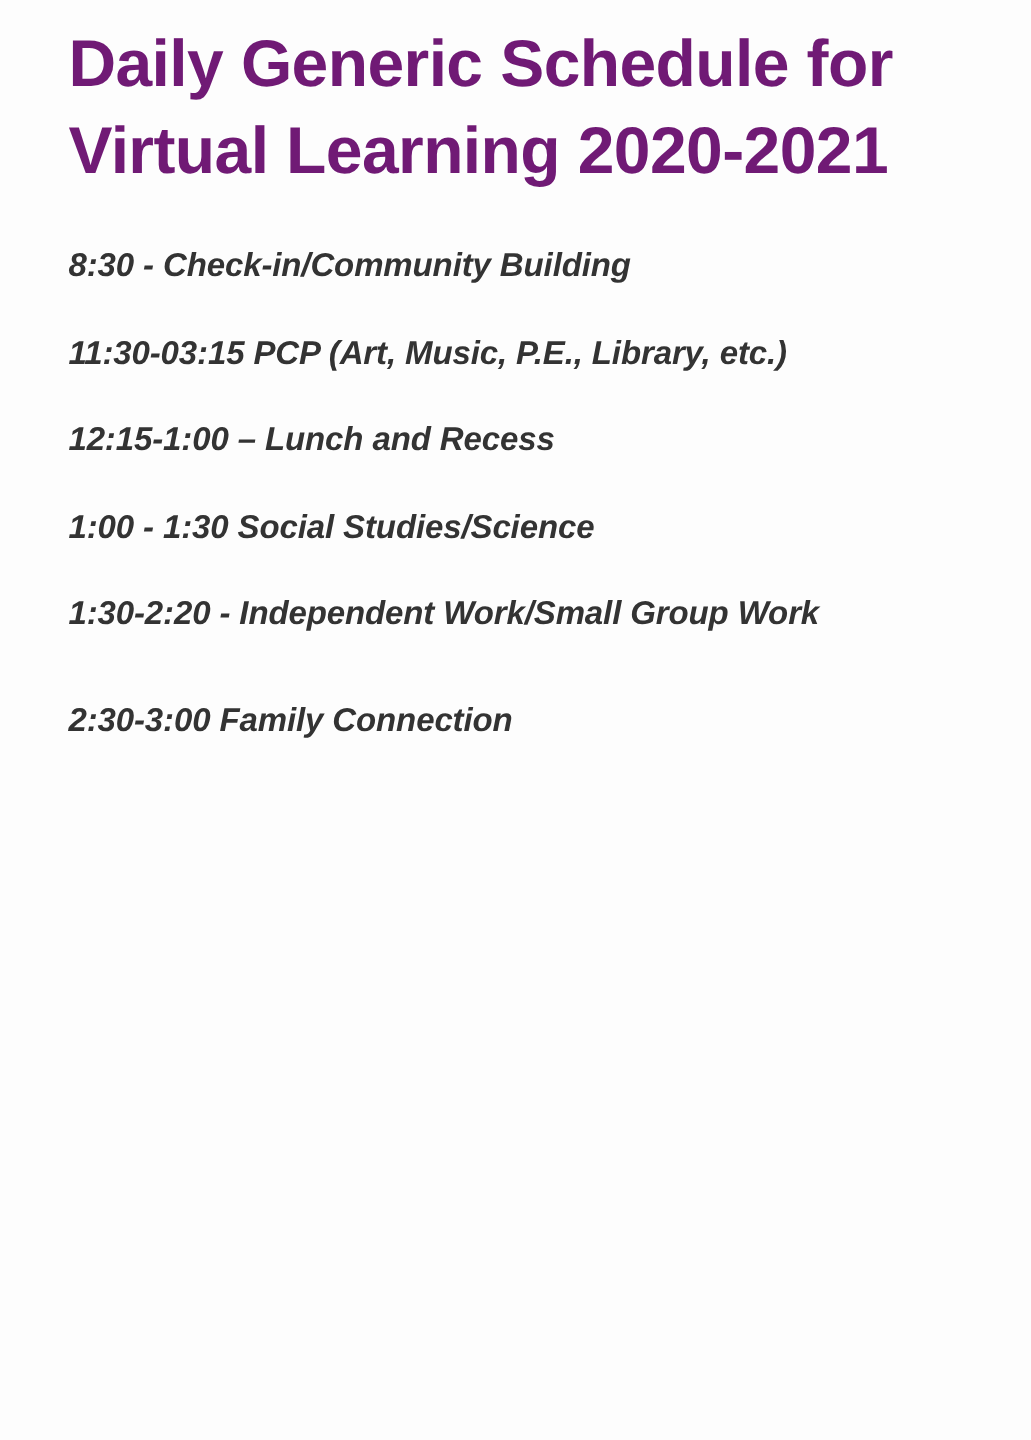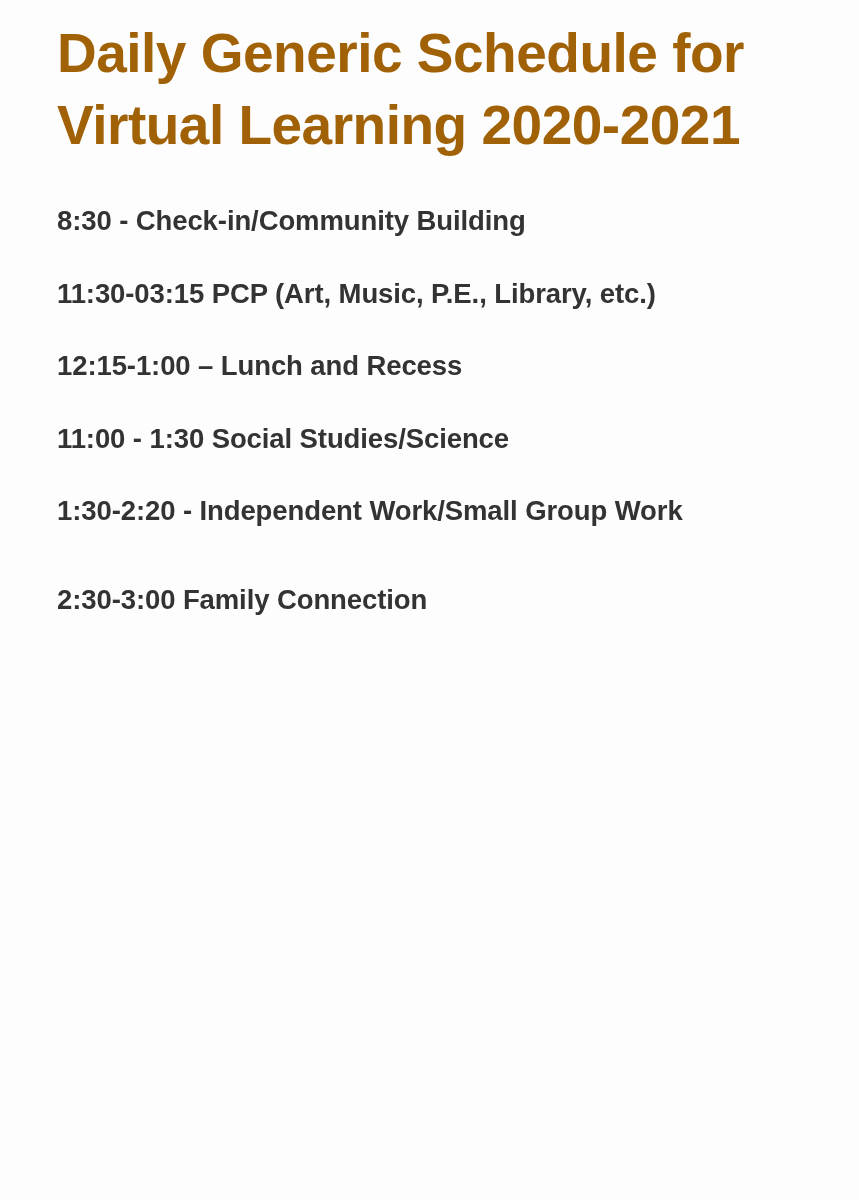--- a/index.html
+++ b/index.html
@@ -18,56 +18,57 @@
     height: 1200px;
     box-sizing: border-box;
     padding: 18px 62px 0 57px;
     background: #fdfdfd;
     position: relative;
   }
   .doc-title {
     font-size: 55px;
     font-weight: 700;
     line-height: 1.30;
-    color: #a16207;
+    color: #701a75;
     letter-spacing: -0.5px;
     margin: 0;
     padding: 0;
     white-space: pre-line;
   }
   .schedule-list {
     margin: 0;
     padding: 0;
     list-style: none;
     margin-top: 38px;
   }
   .schedule-entry {
     font-size: 27.5px;
     font-weight: 700;
     color: #333333;
     line-height: 1.62;
     letter-spacing: -0.1px;
     margin: 0 0 28px 0;
     padding: 0;
     max-width: 700px;
+    font-style: italic;
   }
   .schedule-entry:last-child {
     margin-bottom: 0;
     margin-top: 44px;
   }
 </style>
 </head>
 <body>
 
 <div class="page">
 
   <h1 class="doc-title">Daily Generic Schedule for Virtual Learning 2020-2021</h1>
 
   <div class="schedule-list">
     <p class="schedule-entry">8:30 - Check-in/Community Building</p>
     <p class="schedule-entry">11:30-03:15 PCP (Art, Music, P.E., Library, etc.)</p>
     <p class="schedule-entry">12:15-1:00 – Lunch and Recess</p>
-    <p class="schedule-entry">11:00 - 1:30 Social Studies/Science</p>
+    <p class="schedule-entry">1:00 - 1:30 Social Studies/Science</p>
     <p class="schedule-entry">1:30-2:20 - Independent Work/Small Group Work</p>
     <p class="schedule-entry">2:30-3:00 Family Connection</p>
   </div>
 
 </div>
 
 </body></html>

